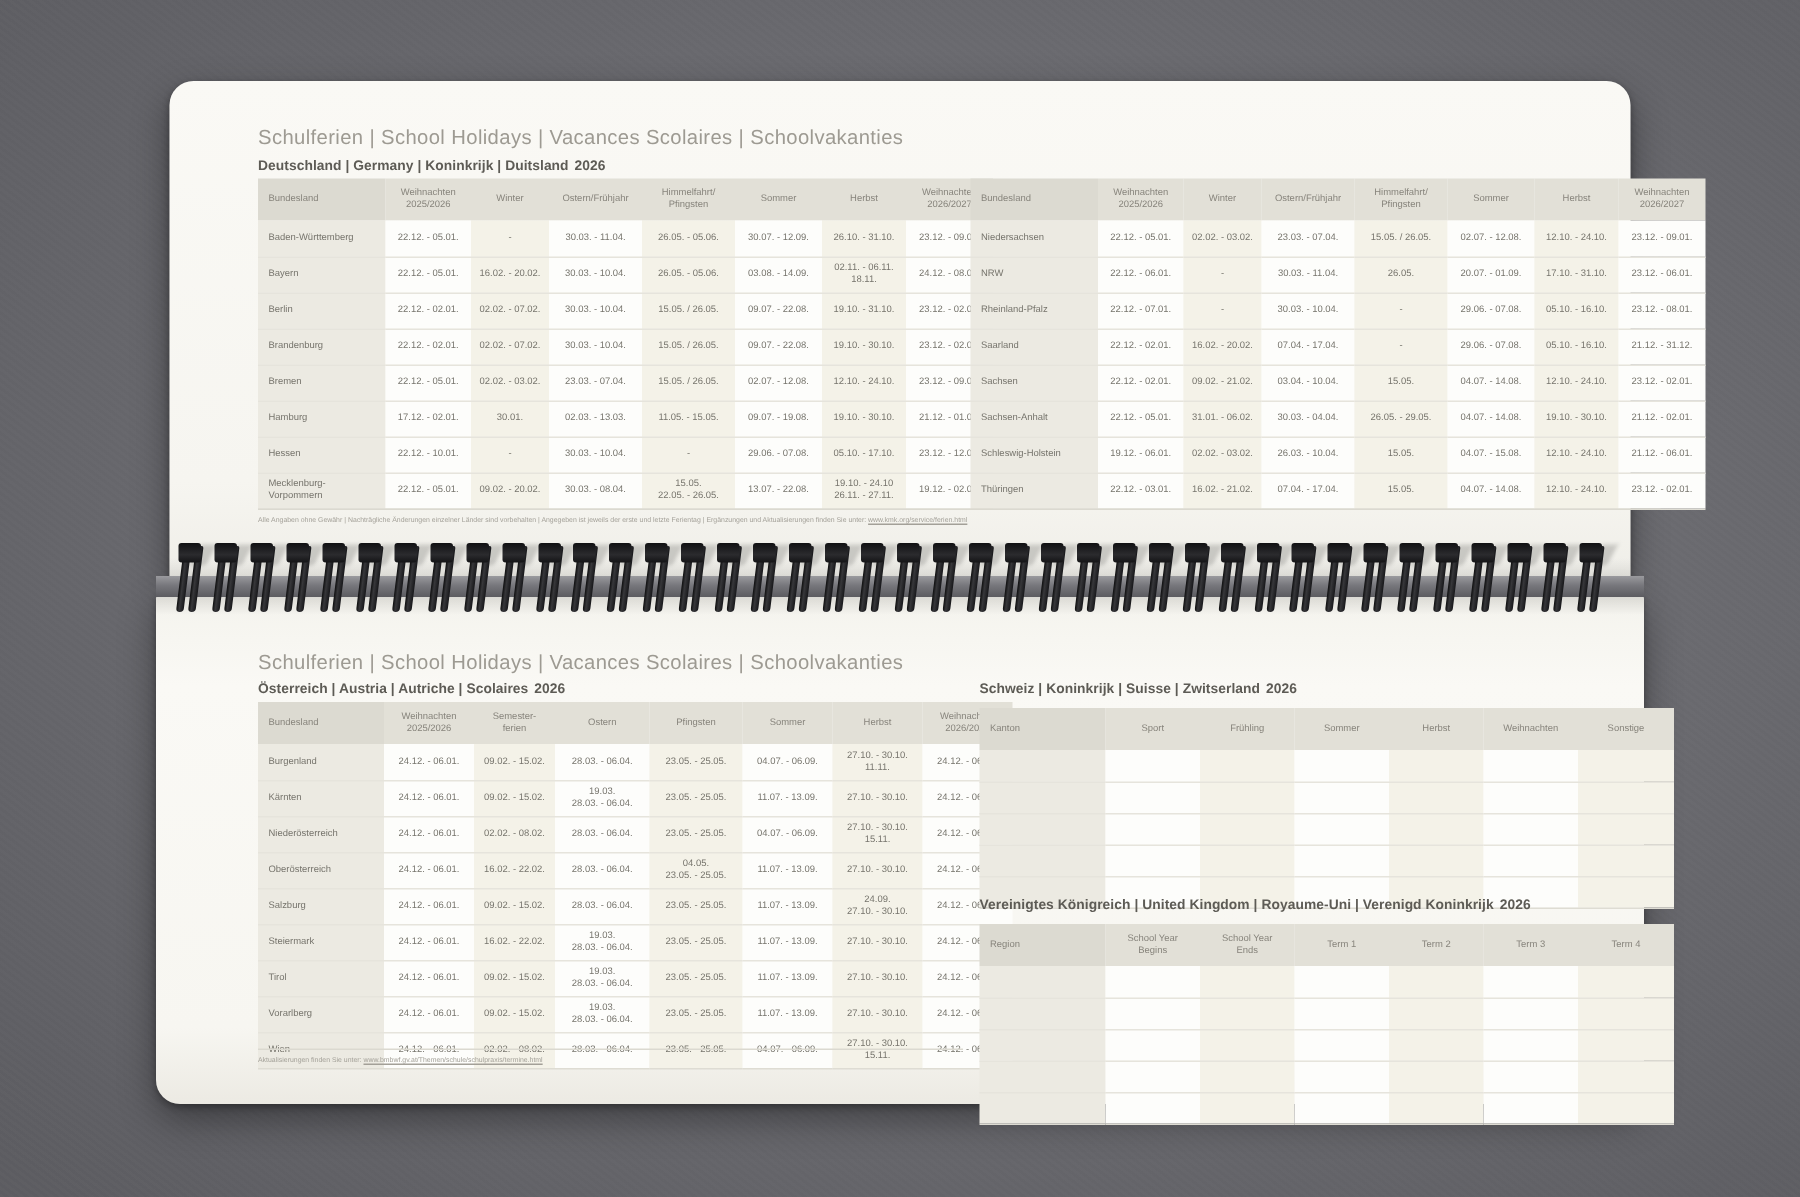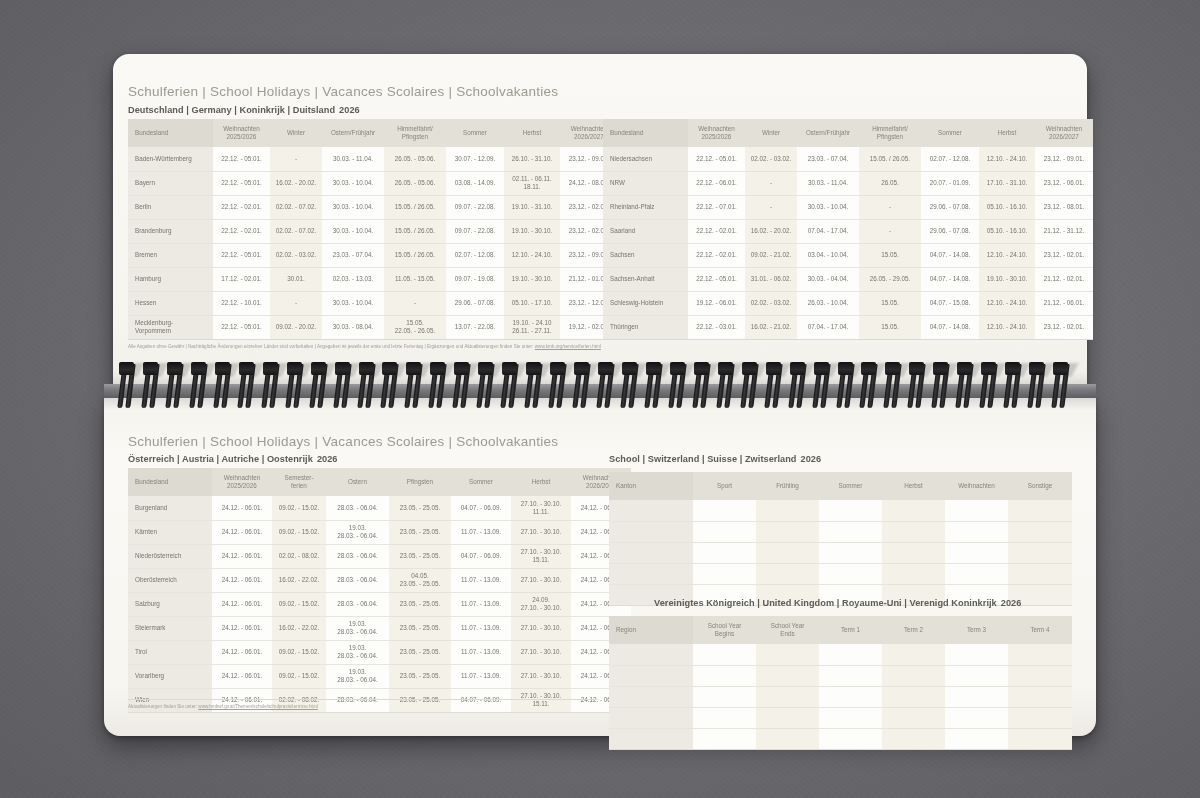--- a/index.html
+++ b/index.html
@@ -119,21 +119,21 @@
     position: absolute;
     left: 104px;
     top: 384px;
     width: 992px;
     height: 14px;
     background: linear-gradient(180deg, #9a9a9e 0%, #77777c 45%, #5c5c61 100%);
     z-index: 20;
   }
 
   
-  .sheet-inner { position: absolute; inset: 0; padding: 0; }
+  .sheet-inner { position: absolute; inset: 0; padding: 0; margin-left: 44px; }
 
   .title {
     position: absolute;
     font-size: 13.5px;
     font-weight: 300;
     color: #9d9a92;
     letter-spacing: .25px;
     white-space: nowrap;
   }
   .country-line {
@@ -677,21 +677,21 @@
       <div class="wire-b"></div>
       <div class="cap"></div>
     </div>
   </div>
 
 <div class="page" id="page-bottom">
   <div class="sheet-inner">
     <div class="title" style="left:24px; top:38px;">Schulferien | School Holidays | Vacances Scolaires | Schoolvakanties</div>
 
     <div class="country-line" style="left:24px; top:58px;">
-      <span>Österreich | Austria | Autriche | Oostenrijk</span><span class="yr">2026</span>
+      <span>Österreich | Austria | Autriche | Scolaires</span><span class="yr">2026</span>
     </div>
     <table class="cal" id="tbl-at" style="left:24px; top:72px; width:470px;">
       <colgroup>
         <col style="width:84px">
           <col style="width:60px">
           <col style="width:54px">
           <col style="width:63px">
         <col style="width:62px">
           <col style="width:60px">
           <col style="width:60px">
@@ -801,21 +801,21 @@
             <td class="">24.12. - 06.01.</td>
           </tr>
         </tbody>
     </table>
     <div class="rule" style="left:24px; top:303px; width:470px;"></div>
     <div class="foot" style="left:24px; top:308px;">
       <span>Aktualisierungen finden Sie unter: </span><u>www.bmbwf.gv.at/Themen/schule/schulpraxis/termine.html</u>
     </div>
 
     <div class="country-line" style="left:505px; top:58px;">
-      <span>School | Switzerland | Suisse | Zwitserland</span><span class="yr">2026</span>
+      <span>Schweiz | Koninkrijk | Suisse | Zwitserland</span><span class="yr">2026</span>
     </div>
     <table class="cal blank" id="tbl-ch" style="left:505px; top:76px; width:463px;">
       <colgroup>
         <col style="width:84px">
           <col style="width:63px">
           <col style="width:63px">
           <col style="width:63px">
         <col style="width:63px">
           <col style="width:63px">
           <col style="width:64px">
@@ -873,21 +873,21 @@
             <td class=""></td>
             <td class="alt"></td>
             <td class=""></td>
             <td class="alt"></td>
             <td class=""></td>
             <td class="alt"></td>
           </tr>
         </tbody>
     </table>
 
-    <div class="country-line" style="left:523px; top:202px;padding-left:27px;">
+    <div class="country-line" style="left:505px; top:202px;">
       <span>Vereinigtes Königreich | United Kingdom | Royaume-Uni | Verenigd Koninkrijk</span><span class="yr">2026</span>
     </div>
     <table class="cal blank" id="tbl-uk" style="left:505px; top:220px; width:463px;">
       <colgroup>
         <col style="width:84px">
           <col style="width:63px">
           <col style="width:63px">
           <col style="width:63px">
         <col style="width:63px">
           <col style="width:63px">

